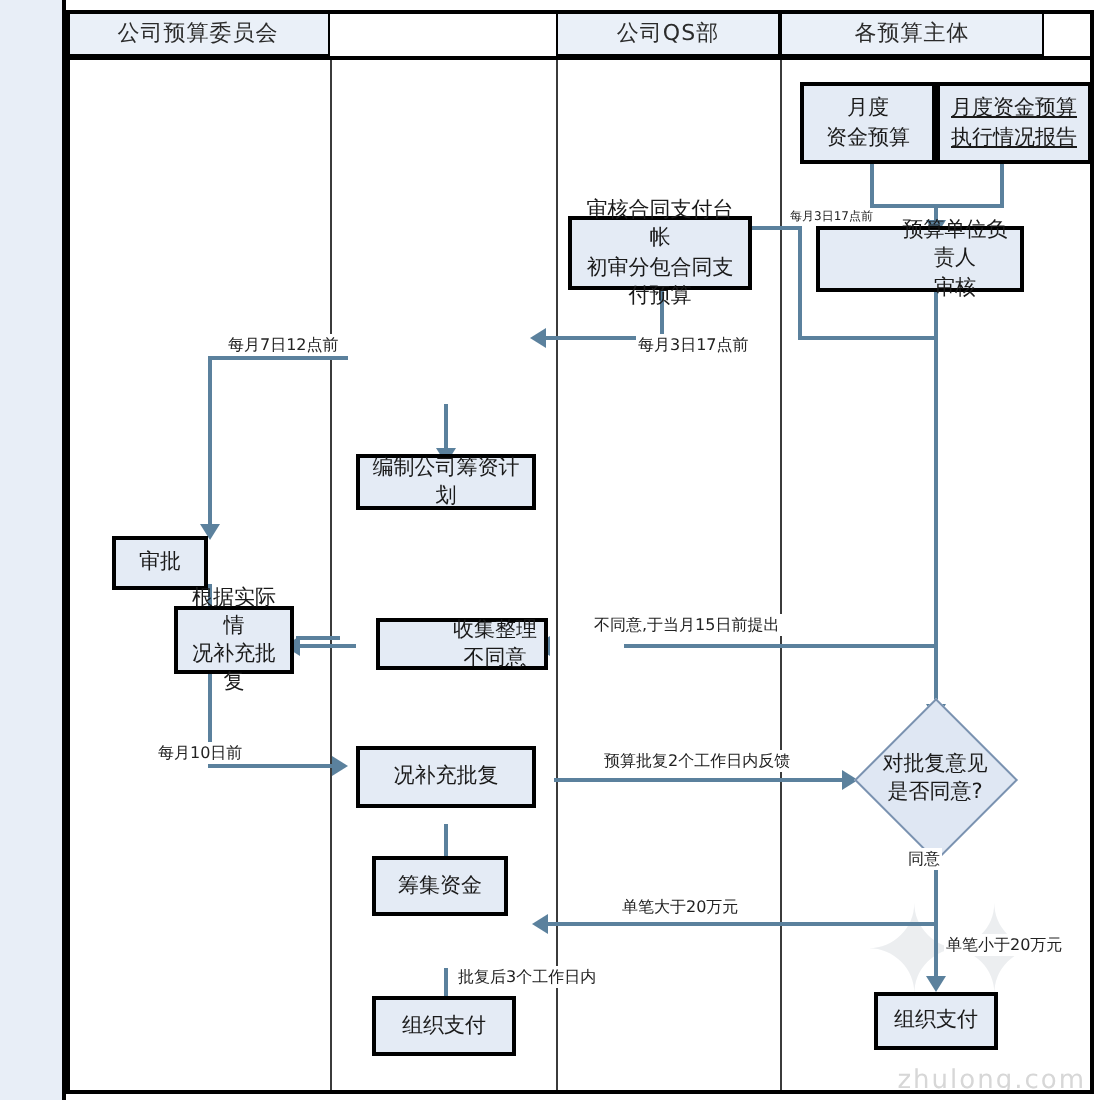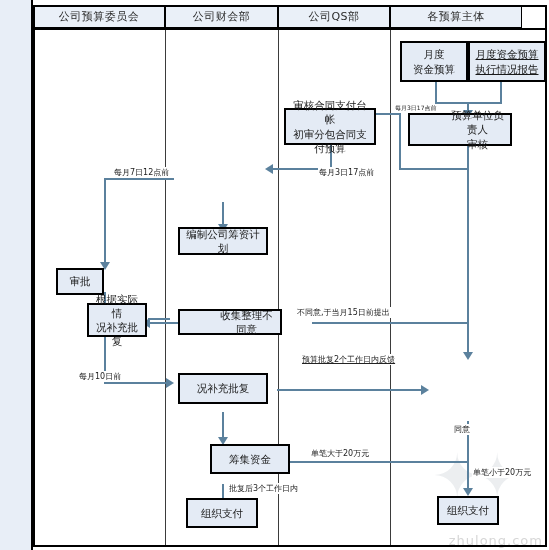--- a/index.html
+++ b/index.html
@@ -53,23 +53,20 @@
 
   <div class="margin-band"></div>
 
   <div class="wm-star" style="left:432px;top:446px;">✦</div>
   <div class="wm-star" style="left:472px;top:446px;">✦</div>
   <div class="wm">zhulong.com</div>
 
   <div class="lane-header" style="left:33px;width:132px;">
       <span>公司预算委员会</span>
     </div>
-  <div class="lane-header" style="left:165px;width:113px;">
-      <span>公司财会部</span>
-    </div>
   <div class="lane-header" style="left:278px;width:112px;text-align:right;">
       <span>公司QS部</span>
     </div>
   <div class="lane-header" style="left:390px;width:132px;">
       <span>各预算主体</span>
     </div>
 
   <div class="lane-sep" style="left:165px;"></div>
   <div class="lane-sep" style="left:278px;"></div>
   <div class="lane-sep" style="left:390px;"></div>
@@ -157,45 +154,49 @@
   </div>
 
   <div class="box" style="left:178px;top:227px;width:90px;height:28px;">
     <span>编制公司筹资计划</span>
   </div>
 
   <div class="box" style="left:87px;top:303px;width:60px;height:34px;">
     <span>根据实际情<br>况补充批复</span>
   </div>
 
-  <div class="box" style="left:178px;top:309px;width:104px;height:26px;padding-left:36px;">
+  <div class="box" style="left:188px;top:309px;width:86px;height:26px;padding-left:36px;">
     <span>收集整理不同意</span>
   </div>
 
   <div class="box" style="left:178px;top:373px;width:90px;height:31px;">
     <span>况补充批复</span>
   </div>
 
-  <div class="box" style="left:186px;top:444px;width:80px;height:30px;margin-left:24px;">
+  <div class="box" style="left:186px;top:428px;width:68px;height:30px;">
     <span>筹集资金</span>
   </div>
 
   <div class="box" style="left:186px;top:498px;width:72px;height:30px;">
     <span>组织支付</span>
   </div>
 
+  <div class="diamond-wrap" style="left:425px;top:361px;width:85px;height:58px;">
+    <div class="diamond-shape" style="left:14px;top:0px;width:58px;height:58px;"></div>
+    <div class="diamond-label">对批复意见<br>是否同意?</div>
+  </div>
 
   <div class="box" style="left:437px;top:496px;width:62px;height:29px;">
     <span>组织支付</span>
   </div>
 
   <div class="note tiny" style="left:394px;top:104px;">每月3日17点前</div>
   <div class="note" style="left:113px;top:167px;">每月7日12点前</div>
   <div class="note" style="left:318px;top:167px;">每月3日17点前</div>
   <div class="note" style="left:78px;top:371px;">每月10日前</div>
   <div class="note" style="left:296px;top:307px;">不同意,于当月15日前提出</div>
-  <div class="note" style="left:301px;top:354px;text-decoration:underline;">预算批复2个工作日内反馈</div>
+  <div class="note" style="left:301px;top:375px;">预算批复2个工作日内反馈</div>
   <div class="note" style="left:453px;top:424px;">同意</div>
   <div class="note" style="left:310px;top:448px;">单笔大于20万元</div>
   <div class="note" style="left:472px;top:467px;">单笔小于20万元</div>
   <div class="note" style="left:228px;top:483px;text-align:center;">批复后3个工作日内</div>
 
 </div>
 
 </body></html>

